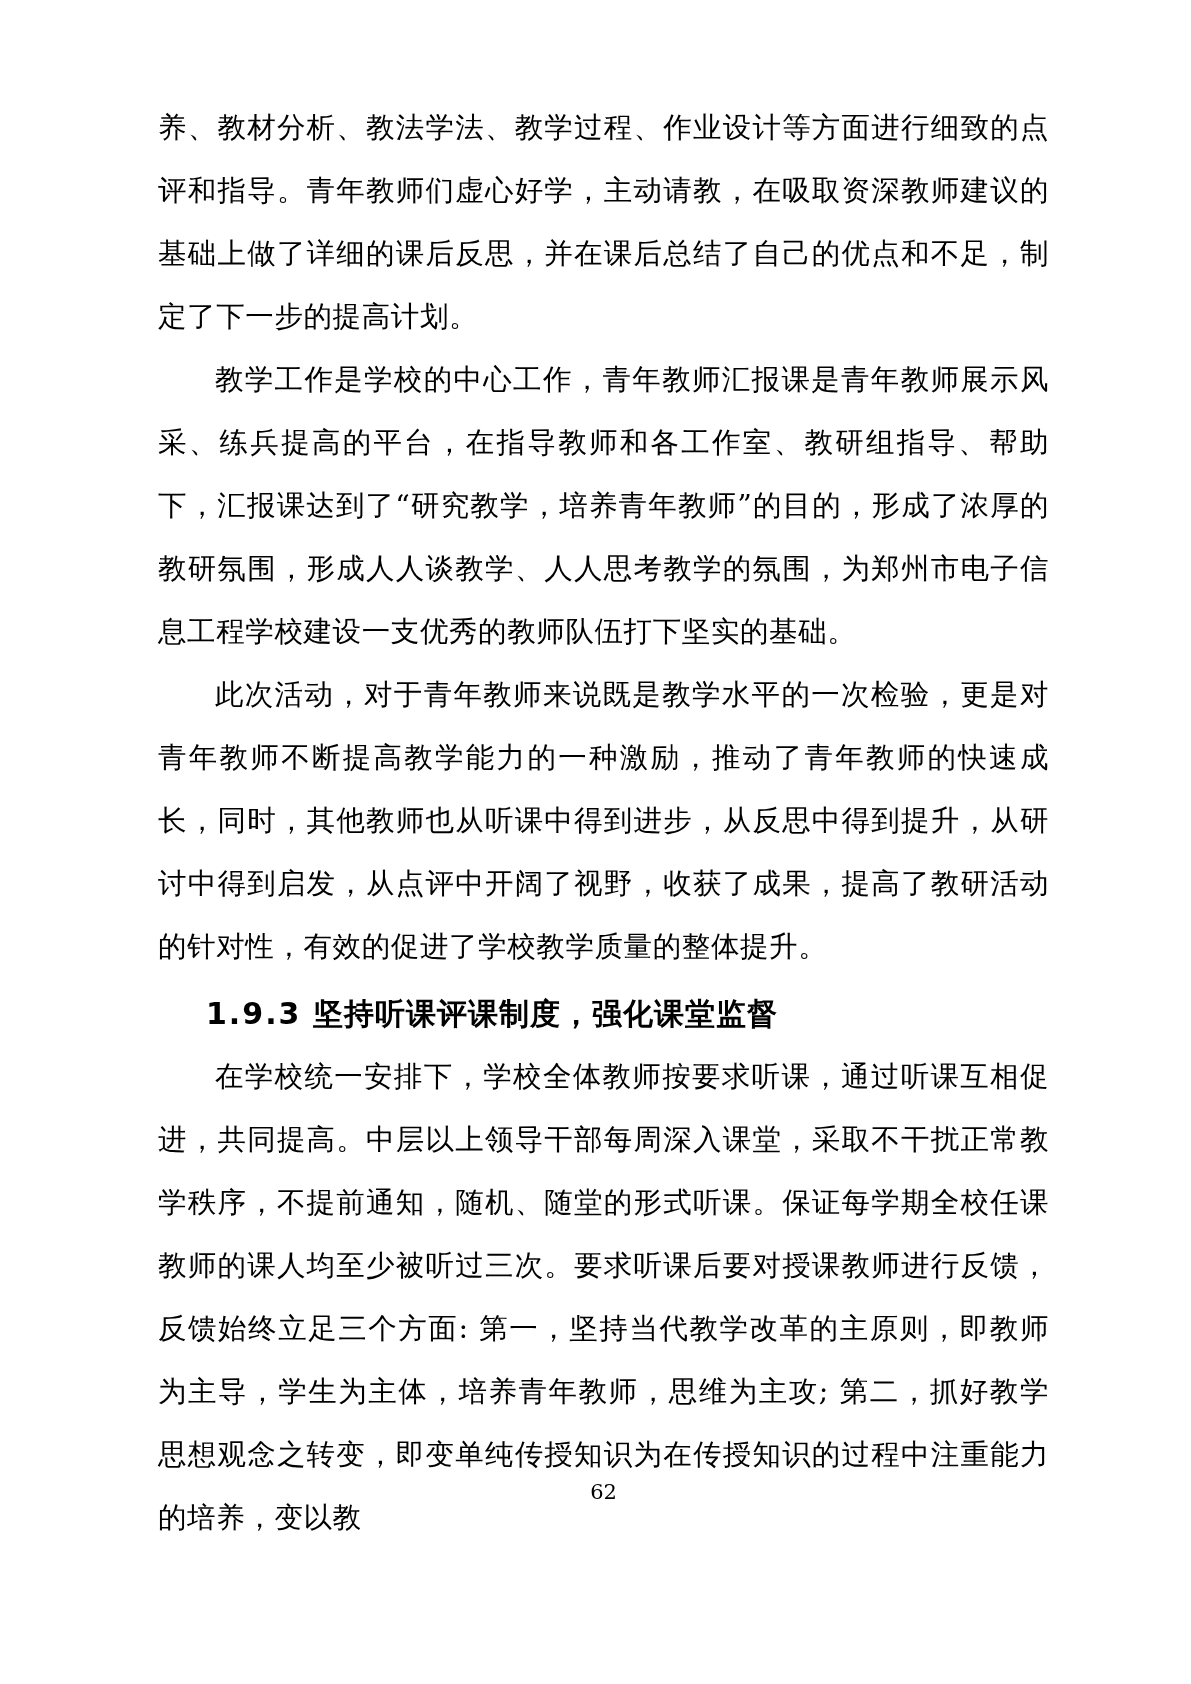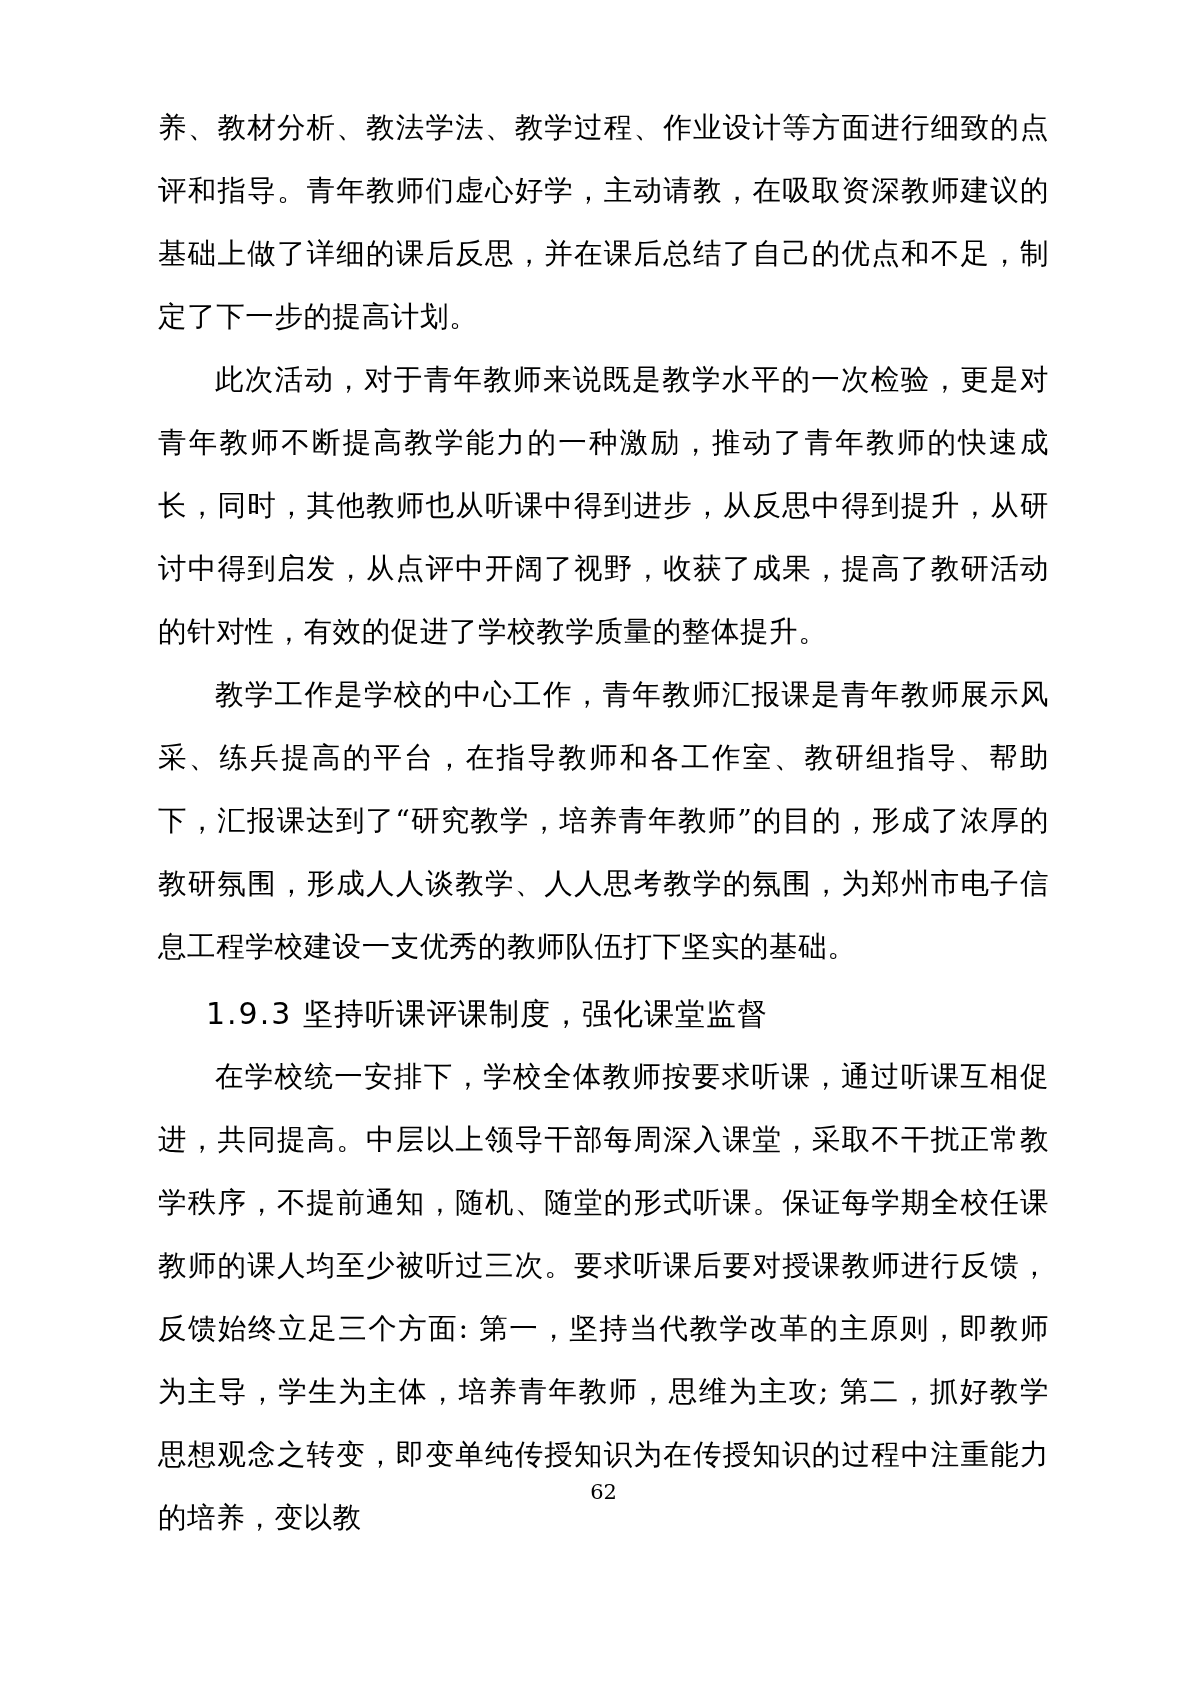--- a/index.html
+++ b/index.html
@@ -33,21 +33,21 @@
     text-justify: inter-ideograph;
     margin: 0;
     font-family: "DejaVu Serif", serif;
   }
   .indent {
     text-indent: 2em;
   }
   .heading {
     font-size: 30px;
     line-height: 63px;
-    font-weight: normal;
+    font-weight: bold;
     margin: 4px 0 0 0;
     text-indent: 1.6em;
     letter-spacing: 1px;
     font-family: "DejaVu Sans", sans-serif;
   }
   .heading .num {
     font-family: "DejaVu Sans", sans-serif;
     letter-spacing: 2px;
   }
   .page-number {
@@ -64,23 +64,23 @@
     flex: 1 1 auto;
   }
 </style>
 </head>
 <body>
 
 <div class="page">
 
   <p class="body-text">养、教材分析、教法学法、教学过程、作业设计等方面进行细致的点评和指导。青年教师们虚心好学，主动请教，在吸取资深教师建议的基础上做了详细的课后反思，并在课后总结了自己的优点和不足，制定了下一步的提高计划。</p>
 
+  <p class="body-text indent">教学工作是学校的中心工作，青年教师汇报课是青年教师展示风采、练兵提高的平台，在指导教师和各工作室、教研组指导、帮助下，汇报课达到了“研究教学，培养青年教师”的目的，形成了浓厚的教研氛围，形成人人谈教学、人人思考教学的氛围，为郑州市电子信息工程学校建设一支优秀的教师队伍打下坚实的基础。</p>
+
   <p class="body-text indent">此次活动，对于青年教师来说既是教学水平的一次检验，更是对青年教师不断提高教学能力的一种激励，推动了青年教师的快速成长，同时，其他教师也从听课中得到进步，从反思中得到提升，从研讨中得到启发，从点评中开阔了视野，收获了成果，提高了教研活动的针对性，有效的促进了学校教学质量的整体提升。</p>
-
-  <p class="body-text indent">教学工作是学校的中心工作，青年教师汇报课是青年教师展示风采、练兵提高的平台，在指导教师和各工作室、教研组指导、帮助下，汇报课达到了“研究教学，培养青年教师”的目的，形成了浓厚的教研氛围，形成人人谈教学、人人思考教学的氛围，为郑州市电子信息工程学校建设一支优秀的教师队伍打下坚实的基础。</p>
 
   <h2 class="heading"><span class="num">1.9.3</span> <span>坚持听课评课制度，强化课堂监督</span></h2>
 
   <p class="body-text indent">在学校统一安排下，学校全体教师按要求听课，通过听课互相促进，共同提高。中层以上领导干部每周深入课堂，采取不干扰正常教学秩序，不提前通知，随机、随堂的形式听课。保证每学期全校任课教师的课人均至少被听过三次。要求听课后要对授课教师进行反馈，反馈始终立足三个方面: 第一，坚持当代教学改革的主原则，即教师为主导，学生为主体，培养青年教师，思维为主攻; 第二，抓好教学思想观念之转变，即变单纯传授知识为在传授知识的过程中注重能力的培养，变以教</p>
 
   <div class="spacer"></div>
 
   <div class="page-number">62</div>
 </div>
 

